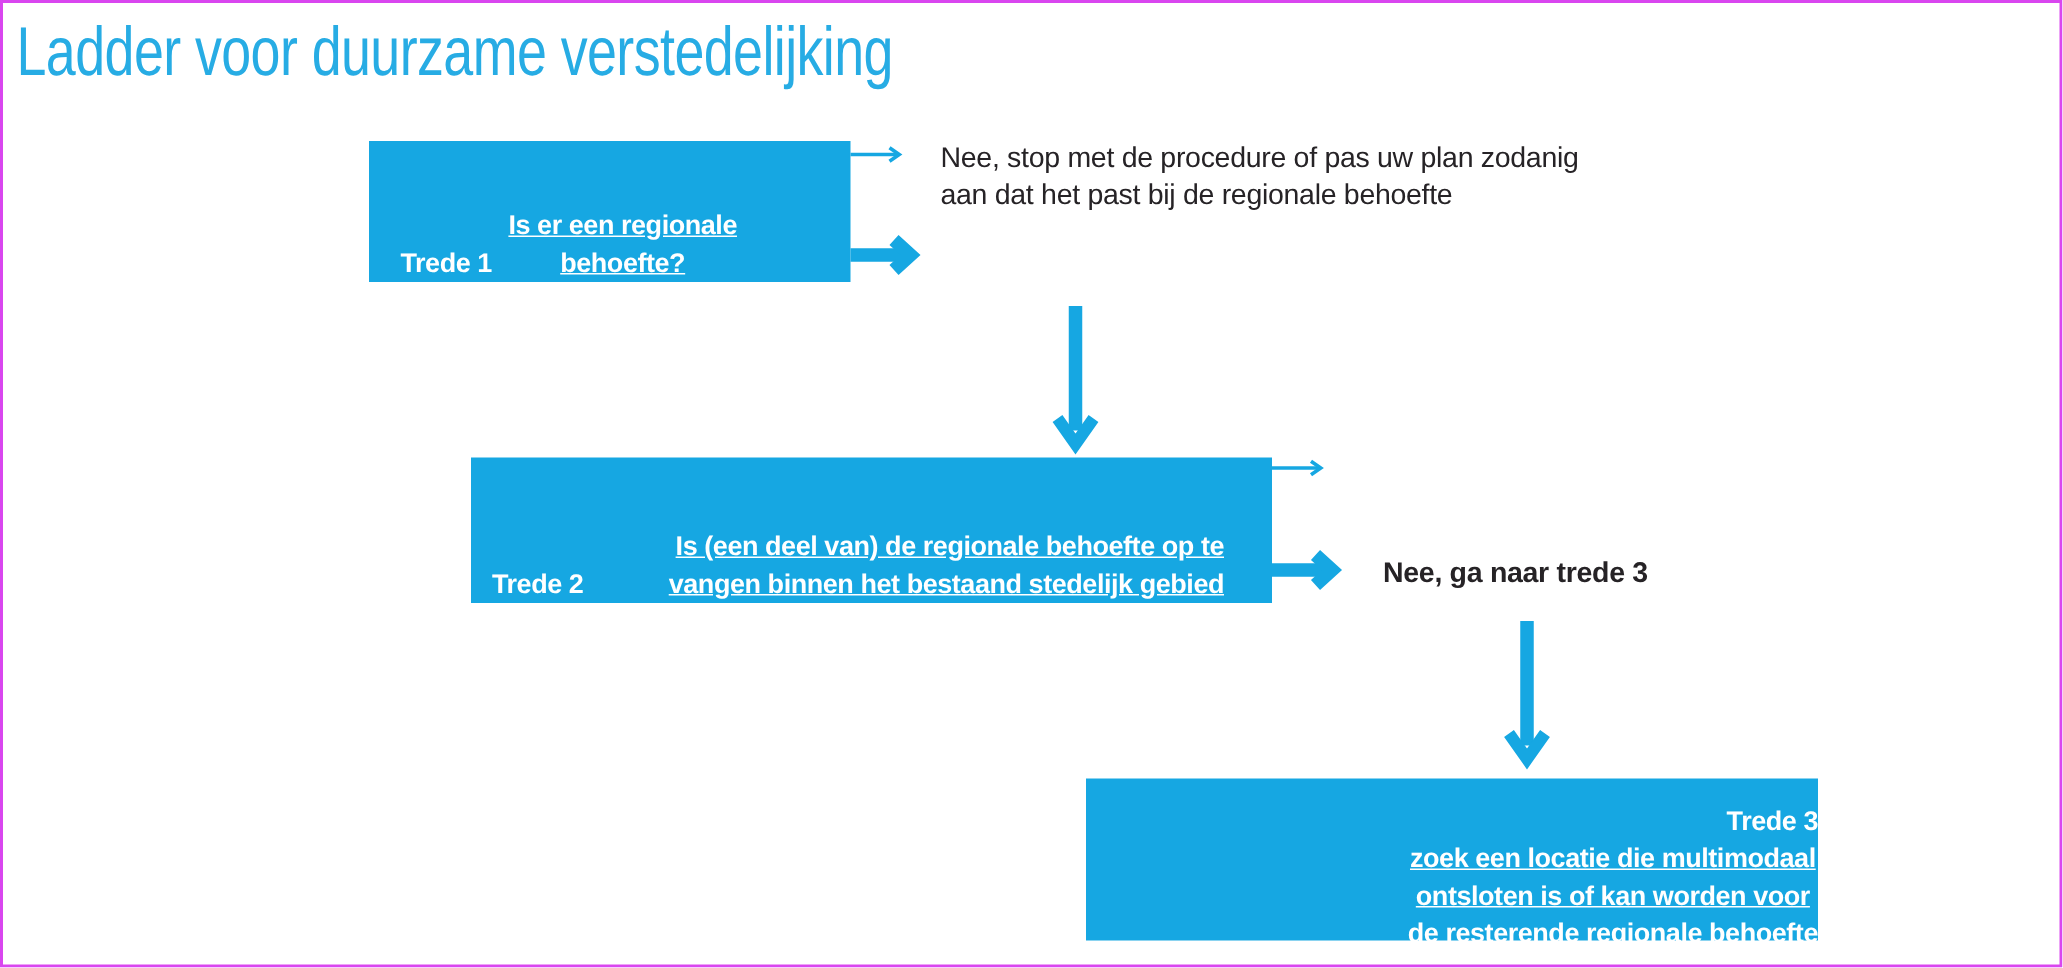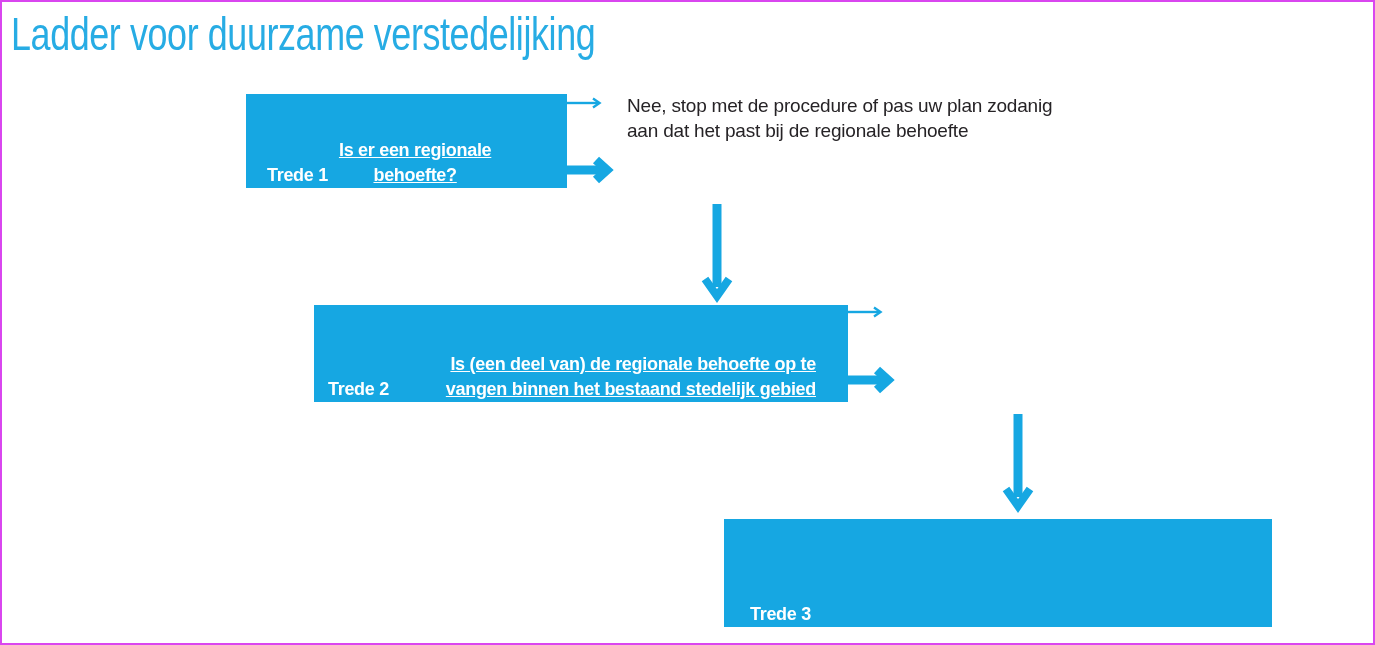--- a/index.html
+++ b/index.html
@@ -48,21 +48,21 @@
     font-weight: 700;
     line-height: 25px;
     letter-spacing: -0.3px;
   }
   .blabel { white-space: pre; }
   .bq { white-space: pre; text-decoration: underline; }
   .bq.center { text-align: center; }
   .bq.right { flex: 1; text-align: right; }
   #box1 { left: 244px; top: 92px;  width: 321px; height: 94px;  padding: 21px 0 0 21px; }
   #box2 { left: 312px; top: 303px; width: 534px; height: 97px;  padding: 23px 32px 0 14px; }
-  #box3 { left: 722px; top: 517px; width: 548px; height: 108px; padding: 16px 0 0 26px; }
+  #box3 { left: 722px; top: 517px; width: 488px; height: 108px; padding: 16px 0 0 26px; flex-direction: column; }
   .side {
     position: absolute;
     color: var(--dark);
     font-size: 19px;
     line-height: 25px;
     letter-spacing: -0.2px;
     white-space: pre;
   }
   .side.bold { font-weight: 700; }
   #t1no  { left: 625px; top: 91px; }
@@ -110,23 +110,27 @@
 vangen binnen het bestaand stedelijk gebied</span>
   </div>
 
   <svg id="branch2" class="conn" width="60" height="96" viewBox="0 0 60 96">
     <line class="stroke-blue" x1="0" y1="10" x2="31" y2="10" stroke-width="2.4"></line>
     <polyline class="stroke-blue" points="26,5.5 32.5,10 26,14.5" stroke-width="2.4"></polyline>
     <line class="stroke-blue" x1="0" y1="78" x2="35" y2="78" stroke-width="9"></line>
     <polyline class="stroke-blue" points="29,68 40,78 29,88" stroke-width="9"></polyline>
   </svg>
 
+  <div class="side bold" id="t2no">Nee, ga naar trede 3</div>
 
   <svg id="down2" class="conn" width="30" height="100" viewBox="0 0 30 100">
     <line class="stroke-blue" x1="14" y1="1" x2="14" y2="84" stroke-width="9"></line>
     <polyline class="stroke-blue" points="2,76 14,93 26,76" stroke-width="8"></polyline>
   </svg>
 
   <div class="box" id="box3">
     <span class="blabel">Trede 3</span>
+    <span class="bq center">zoek een locatie die multimodaal
+ontsloten is of kan worden voor
+de resterende regionale behoefte</span>
   </div>
 
 </div>
 
 </body></html>

